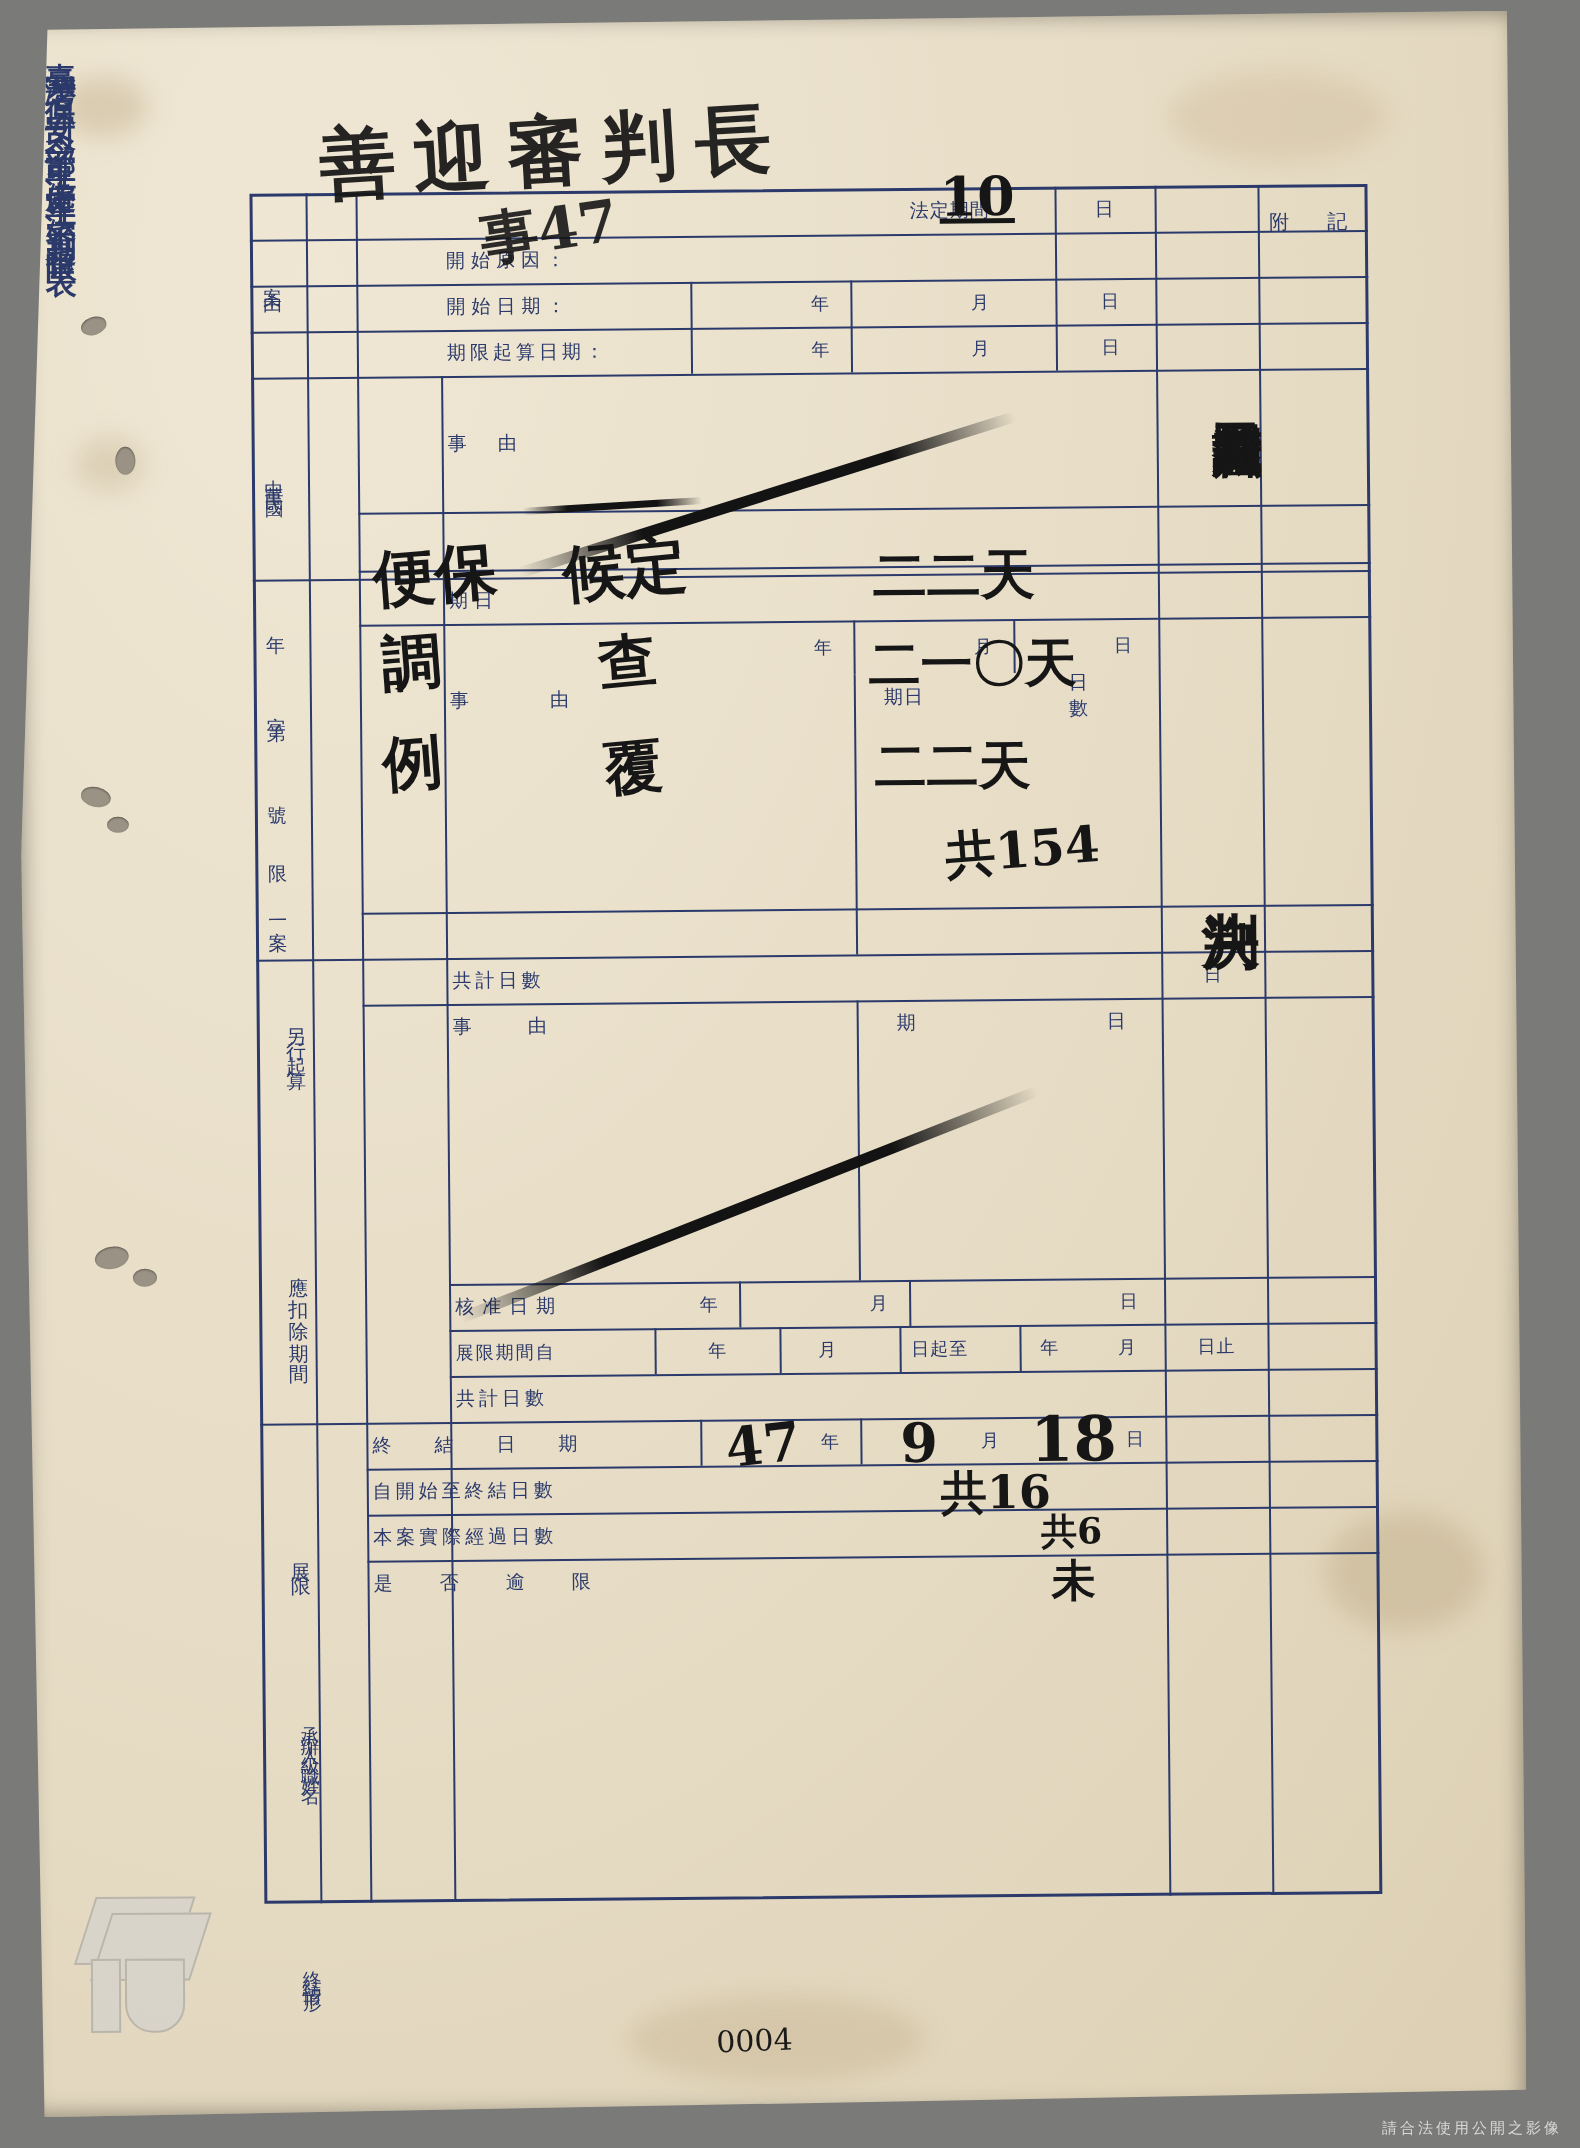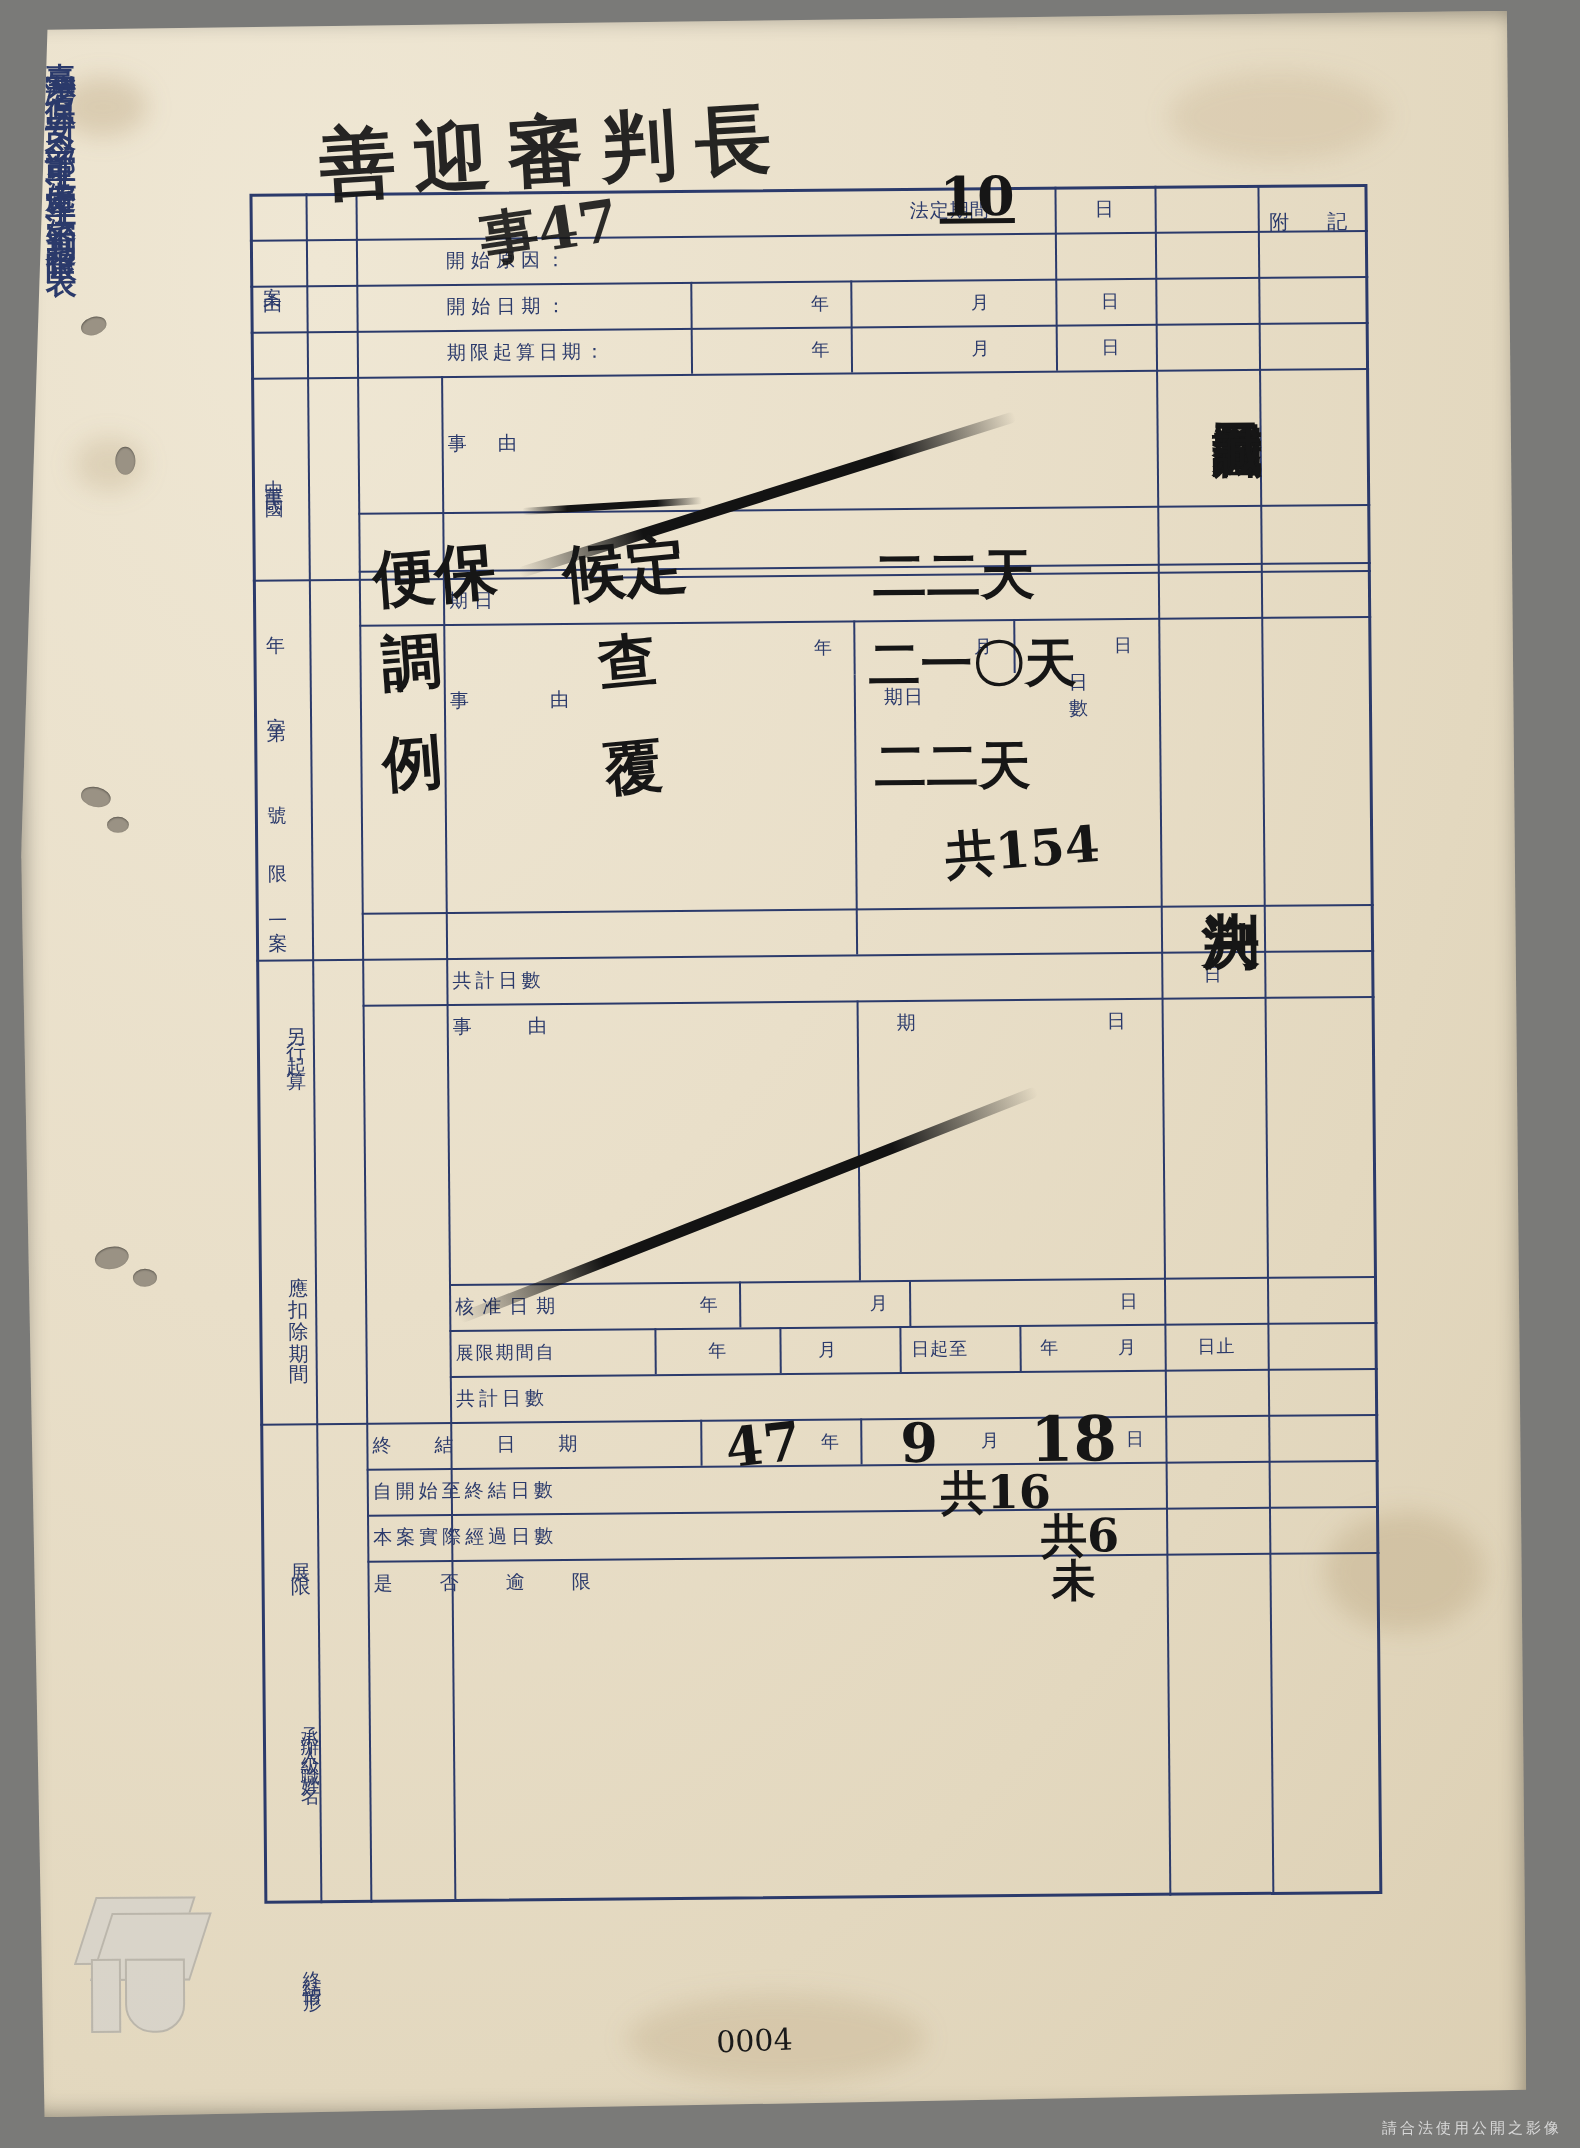--- a/index.html
+++ b/index.html
@@ -218,21 +218,21 @@
       <div class="hw" style="left:128px;top:540px;font-size:60px;transform:rotate(-4deg);">例</div>
       <div class="hw" style="left:350px;top:548px;font-size:58px;transform:rotate(-5deg);">覆</div>
       <div class="hw" style="left:620px;top:552px;font-size:52px;">二二天</div>
 
       <div class="hw" style="left:690px;top:638px;font-size:50px;transform:rotate(-4deg);">共154</div>
 
       <div class="hw" style="left:465px;top:1228px;font-size:54px;transform:rotate(-6deg);">47</div>
       <div class="hw" style="left:640px;top:1228px;font-size:54px;">9</div>
       <div class="hw" style="left:770px;top:1222px;font-size:62px;">18</div>
       <div class="hw" style="left:680px;top:1282px;font-size:46px;">共16</div>
-      <div class="hw" style="left:780px;top:1326px;font-size:46px;">共6</div>
+      <div class="hw" style="left:780px;top:1326px;font-size:36px;">共6</div>
       <div class="hw" style="left:790px;top:1372px;font-size:44px;">未</div>
 
       <div class="hw" style="left:912px;top:200px;width:100px;font-size:50px;writing-mode:vertical-rl;text-orientation:upright;line-height:1.05;">同廿六月審判長了有誠</div>
       <div class="hw" style="left:918px;top:680px;width:86px;font-size:58px;writing-mode:vertical-rl;text-orientation:upright;">判決</div>
     </div>
 
     <div id="pagenum">0004</div>
 
     <div id="logo">
       <div class="bar" style="left:4px;top:8px;width:96px;height:64px;transform:skewX(-18deg);"></div>

